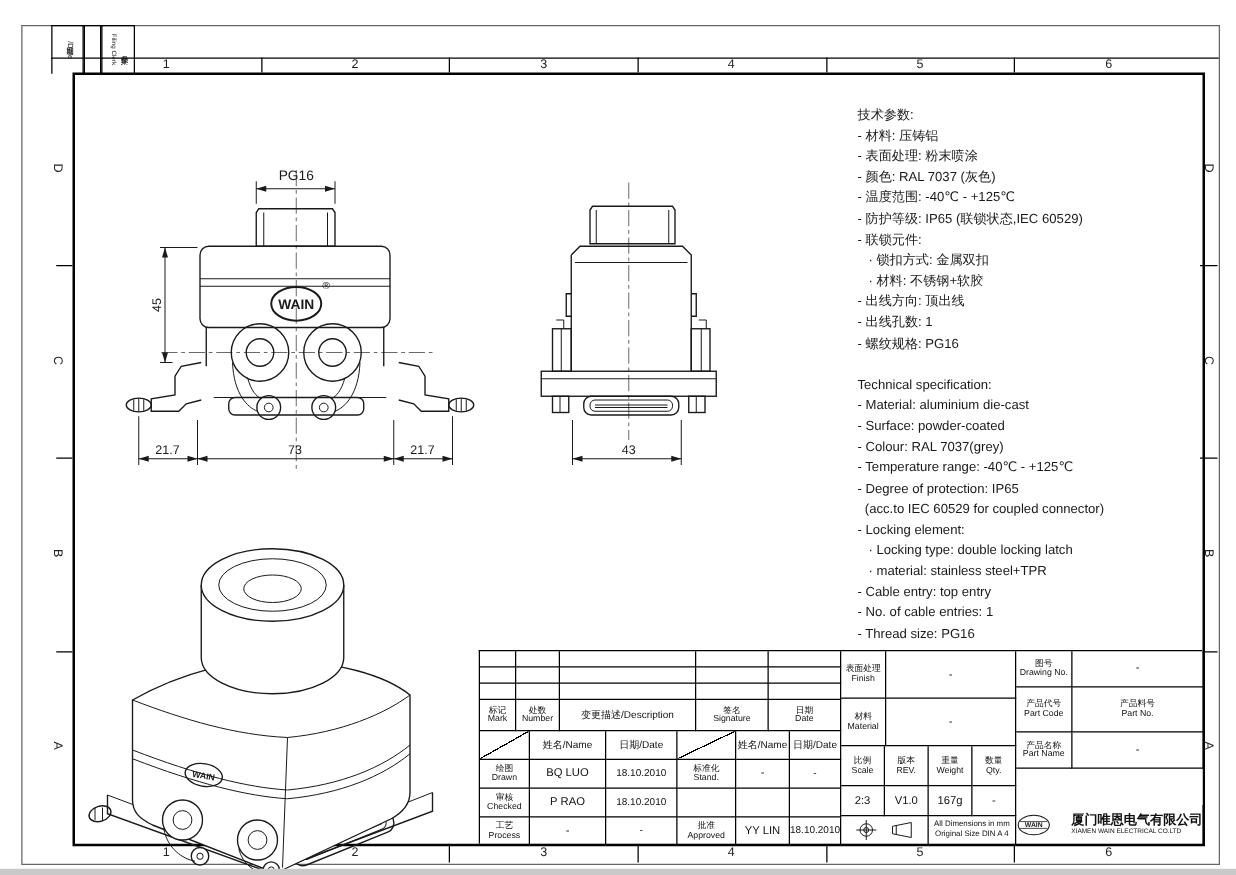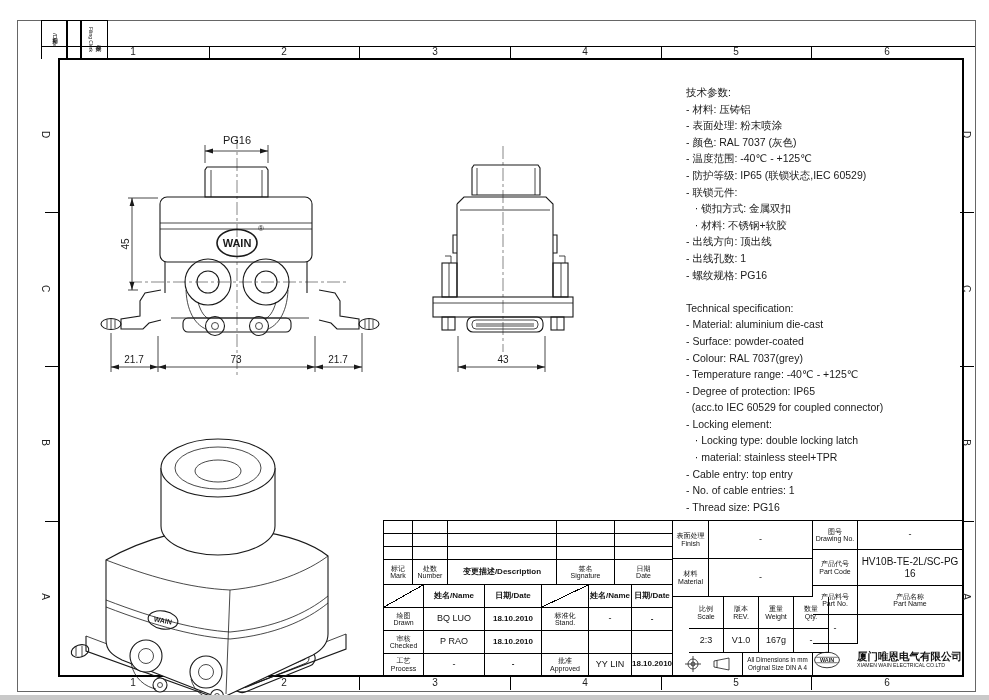--- a/index.html
+++ b/index.html
@@ -25,21 +25,21 @@
   .wfill { fill:#fff; stroke:#1a1a1a; stroke-width:1.1; }
   
   .tb { position:absolute; left:383px; top:520px; width:579px; height:155px; border-left:1px solid #000; border-top:1px solid #000; box-sizing:border-box; background:#fff; }
   .g { display:grid; position:absolute; }
   .c { border-right:1px solid #000; border-bottom:1px solid #000; box-sizing:border-box;
        display:flex; flex-direction:column; align-items:center; justify-content:center;
        font-size:9px; overflow:hidden; line-height:1.05; }
   .c .zh { font-size:7px; } .c .en { font-size:7px; }
   .val { font-size:9px; }
   .diag { background:linear-gradient(to bottom right, transparent calc(50% - 0.5px), #000 calc(50% - 0.5px), #000 calc(50% + 0.5px), transparent calc(50% + 0.5px)); }
-  .small8 { font-size:8px;font-weight:bold; }
+  .small8 { font-size:8px; }
   .note { font-size:6.3px; line-height:1.25; text-align:center; }
   .bigval { font-size:11px; letter-spacing:0.5px; }
   .codeval { font-size:10px; text-align:center; line-height:1.15; word-break:break-all; padding:0 2px; }
   .company { flex-direction:row !important; gap:16px; }
   .company .czh { font-size:10.5px; font-weight:bold; white-space:nowrap; }
   .company .cen { font-size:5.2px; white-space:nowrap; }
   .logo-txt { font-weight:bold; }
 </style>
 </head>
 <body>
@@ -322,21 +322,21 @@
           <span class="zh">表面处理</span>
           <span class="en">Finish</span>
         </div>
       <div class="c val">-</div>
       <div class="c">
           <span class="zh">材料</span>
           <span class="en">Material</span>
         </div>
       <div class="c val">-</div>
     </div>
-    <div class="g" style="left:305px;top:76px;grid-template-columns:35px 35px 35px 35px;grid-template-rows:32px 24px;text-align:center;">
+    <div class="g" style="left:289px;top:76px;grid-template-columns:35px 35px 35px 35px;grid-template-rows:32px 24px;text-align:center;">
       <div class="c">
           <span class="zh">比例</span>
           <span class="en">Scale</span>
         </div>
       <div class="c">
           <span class="zh">版本</span>
           <span class="en">REV.</span>
         </div>
       <div class="c">
           <span class="zh">重量</span>
@@ -371,21 +371,20 @@
     <div class="g" style="left:429px;top:0;grid-template-columns:45px 105px;grid-template-rows:29px 36px 29px 29px;">
       <div class="c">
           <span class="zh">图号</span>
           <span class="en">Drawing No.</span>
         </div>
       <div class="c val">-</div>
       <div class="c">
           <span class="zh">产品代号</span>
           <span class="en">Part Code</span>
         </div>
-      <div class="c codeval">HV10B-TE-2L/SC-PG16</div>
       <div class="c">
           <span class="zh">产品料号</span>
           <span class="en">Part No.</span>
         </div>
       <div class="c">
           <span class="zh">产品名称</span>
           <span class="en">Part Name</span>
         </div>
       <div class="c val">-</div>
     </div>

